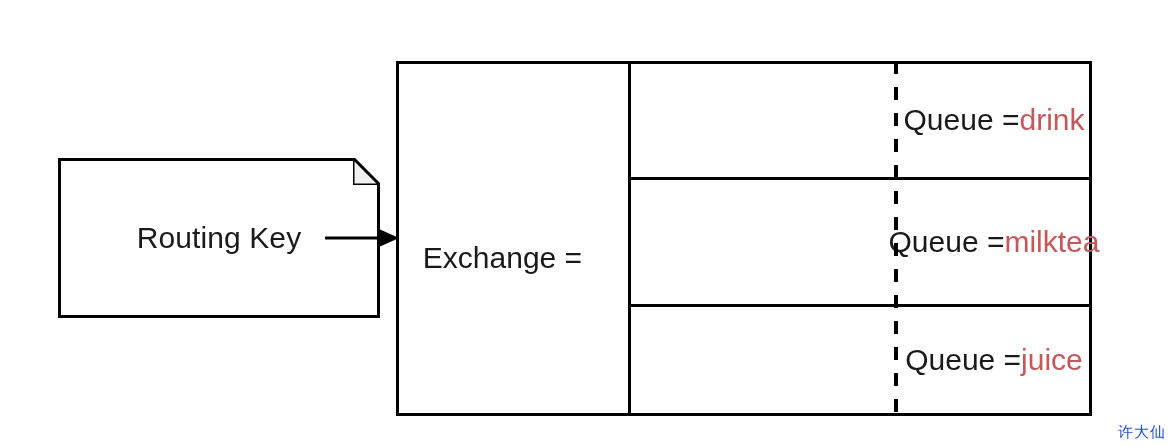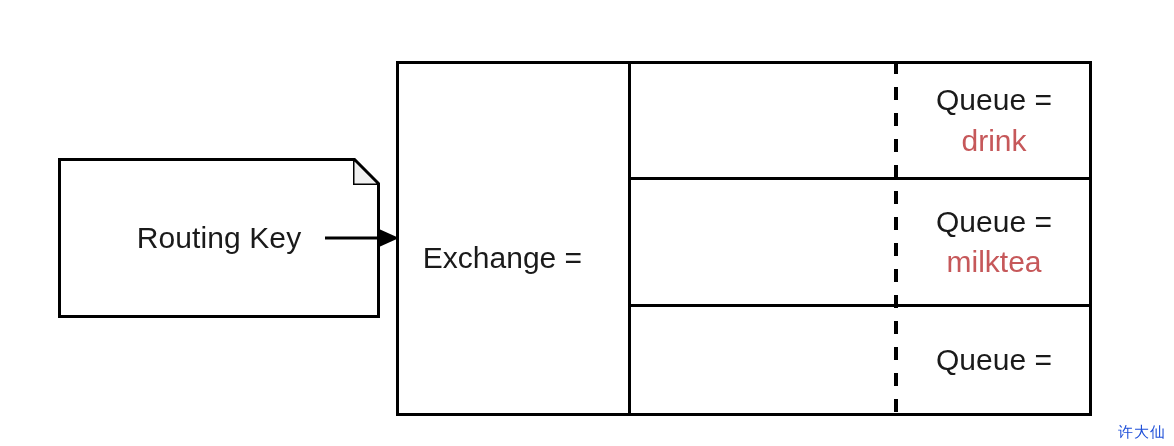--- a/index.html
+++ b/index.html
@@ -137,21 +137,21 @@
     width: 4px;
     height: 355px;
   }
   .dashed-line svg { display: block; }
 
   
   .cell-text {
     position: absolute;
     inset: 0;
     display: flex;
-    flex-direction: column;
+    flex-direction: row;
     align-items: center;
     justify-content: center;
     line-height: 1.35;
     white-space: nowrap;
   }
   .queue-row .cell-text {
     
     padding-left: 268px;
     box-sizing: border-box;
   }
@@ -216,20 +216,21 @@
       </div>
       <div class="queue-row r1">
         <div class="cell-text">
           <div class="t-key">Queue =</div>
           <div class="t-val">milktea</div>
         </div>
       </div>
       <div class="queue-row r2">
         <div class="cell-text">
           <div class="t-key">Queue =</div>
+          <div class="t-val">juice</div>
         </div>
       </div>
     </div>
 
     <div class="h-divider d0"></div>
     <div class="h-divider d1"></div>
 
     <div class="dashed-line">
       <svg width="4" height="355" viewBox="0 0 4 355" preserveAspectRatio="none">
         <line x1="2" y1="0" x2="2" y2="355" stroke="#000000" stroke-width="4" stroke-dasharray="13 13"></line>

